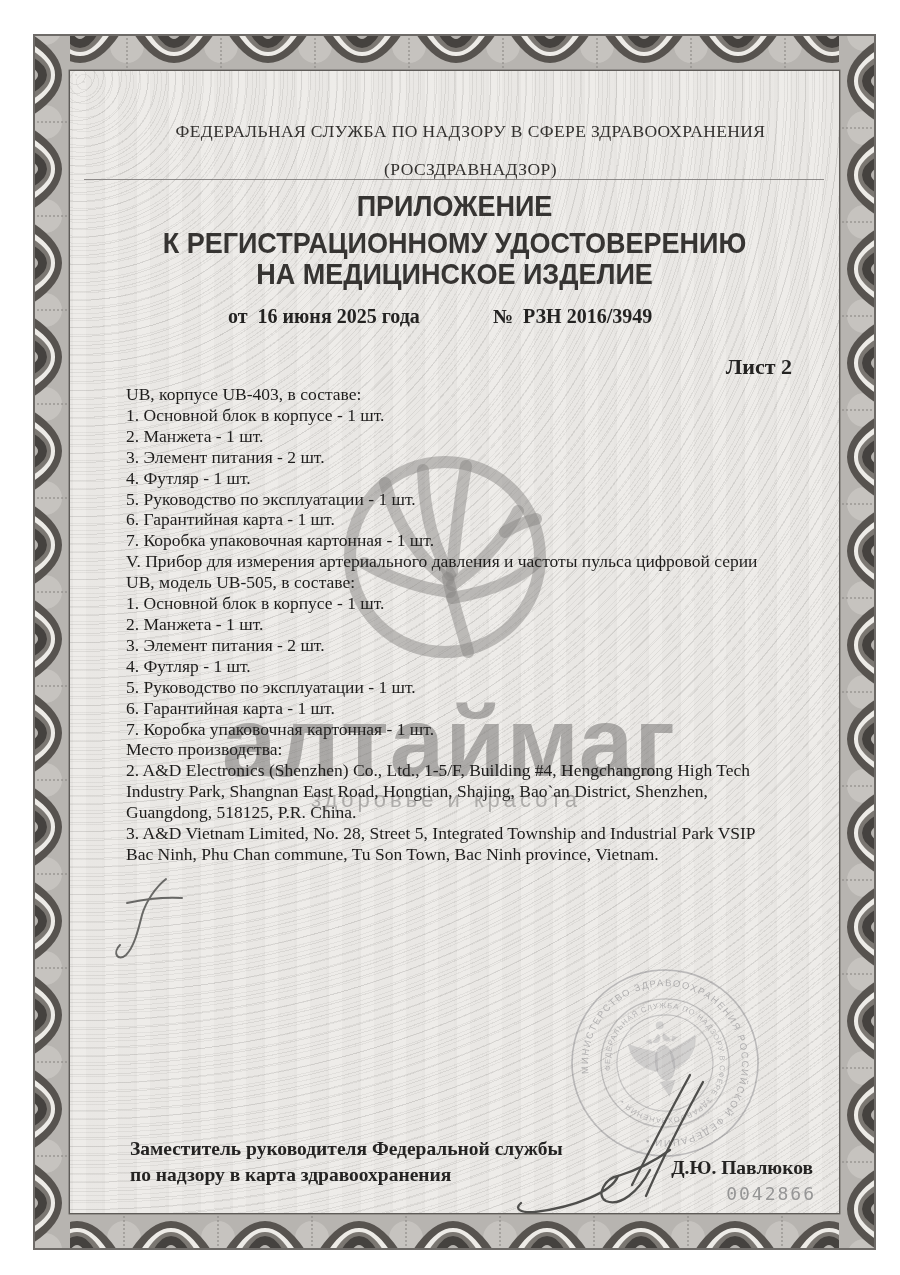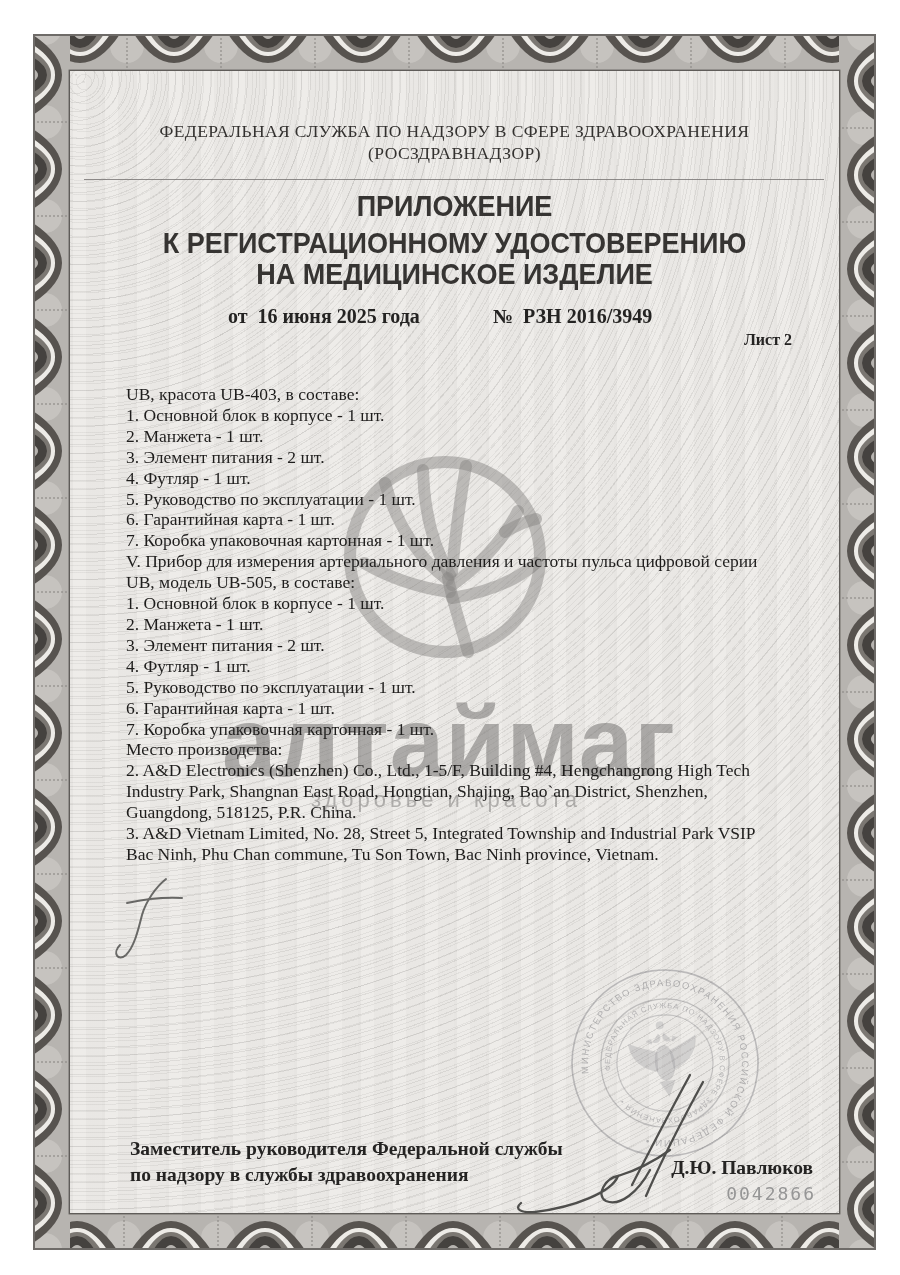--- a/index.html
+++ b/index.html
@@ -11,26 +11,26 @@
     position:absolute;left:37px;top:37px;width:769px;height:1142px;
     background-color:#edebe8;
     background-image:
       repeating-linear-gradient(90deg, rgba(120,118,115,0.05) 0 3px, rgba(255,255,255,0.05) 3px 16px, rgba(140,138,135,0.04) 16px 32px),
       repeating-radial-gradient(circle at 6px 4px, rgba(150,148,144,0.20) 0 1px, rgba(0,0,0,0) 1px 9px),
       repeating-radial-gradient(circle at 14px 11px, rgba(160,158,154,0.16) 0 1px, rgba(0,0,0,0) 1px 7px);
     overflow:hidden;
   }
   .abs{position:absolute;}
   .ctr{left:0;width:769px;text-align:center;}
-  .agency{font-size:17.5px;letter-spacing:0.4px;color:#33312f;white-space:nowrap;}
+  .agency{font-size:17.5px;letter-spacing:0.4px;color:#33312f;white-space:nowrap;padding-left:16px;}
   .divider{left:14px;width:740px;height:1px;background:#6d6b69;opacity:.75;}
   .title-line{font-family:"Liberation Sans", sans-serif;font-weight:bold;font-size:30px;
               color:#363432;transform:scaleX(.9);transform-origin:50% 50%;white-space:nowrap;}
   .dateline{font-weight:bold;font-size:20px;white-space:pre;color:#242322;}
-  .sheetnum{font-weight:bold;font-size:16px;white-space:pre;color:#242322;}
+  .sheetnum{font-weight:bold;font-size:22px;white-space:pre;color:#242322;margin-top:23px;}
   .body-block{left:56px;top:313px;width:700px;font-size:17.5px;line-height:20.9px;color:#1e1d1c;}
   .body-block .bl{white-space:nowrap;}
   .sig-title{left:60px;font-weight:bold;font-size:19.5px;color:#242322;white-space:nowrap;}
   .sig-name{font-weight:bold;font-size:19.5px;color:#242322;white-space:nowrap;}
   .serial{font-family:"DejaVu Sans Mono", monospace;font-size:18px;letter-spacing:2px;
           color:#969696;white-space:nowrap;}
   .wm-layer{left:0;top:0;width:769px;height:1142px;z-index:1;pointer-events:none;}
   .txt-layer{z-index:2;}
   .over-layer{left:0;top:0;width:769px;height:1142px;z-index:3;pointer-events:none;}
   .wm-brand{font-family:"Liberation Sans", sans-serif;font-weight:bold;font-size:98px;line-height:98px;
@@ -85,33 +85,33 @@
             <path d="M382,514 C410,494 433,470 448,440"></path>
             <path d="M435,461 C447,454 457,450 466,448"></path>
             <path d="M382,527 C418,521 446,510 466,492"></path>
           </g>
         </svg>
         <div class="abs wm-brand" style="left:152px;top:622px;">алтаймаг</div>
         <div class="abs wm-tag" style="left:376px;top:716px;">здоровье и красота</div>
       </div>
 
       <div class="abs ctr agency txt-layer" style="top:50px;">ФЕДЕРАЛЬНАЯ СЛУЖБА ПО НАДЗОРУ В СФЕРЕ ЗДРАВООХРАНЕНИЯ</div>
-      <div class="abs ctr agency txt-layer" style="top:72px;">(РОСЗДРАВНАДЗОР)</div>
+      <div class="abs ctr agency txt-layer" style="top:88px;">(РОСЗДРАВНАДЗОР)</div>
       <div class="abs divider txt-layer" style="top:108px;"></div>
 
       <div class="abs ctr title-line txt-layer" style="top:118px;">ПРИЛОЖЕНИЕ</div>
       <div class="abs ctr title-line txt-layer" style="top:155px;">К РЕГИСТРАЦИОННОМУ УДОСТОВЕРЕНИЮ</div>
       <div class="abs ctr title-line txt-layer" style="top:186px;">НА МЕДИЦИНСКОЕ ИЗДЕЛИЕ</div>
 
       <div class="abs dateline txt-layer" style="left:158px;top:234px;">от  16 июня 2025 года</div>
       <div class="abs dateline txt-layer" style="left:423px;top:234px;">№  РЗН 2016/3949</div>
       <div class="abs sheetnum txt-layer" style="right:47px;top:260px;">Лист 2</div>
 
       <div class="abs body-block txt-layer">
-        <div class="bl">UB, красота UB-403, в составе:</div>
+        <div class="bl">UB, корпусе UB-403, в составе:</div>
         <div class="bl">1. Основной блок в корпусе - 1 шт.</div>
         <div class="bl">2. Манжета - 1 шт.</div>
         <div class="bl">3. Элемент питания - 2 шт.</div>
         <div class="bl">4. Футляр - 1 шт.</div>
         <div class="bl">5. Руководство по эксплуатации - 1 шт.</div>
         <div class="bl">6. Гарантийная карта - 1 шт.</div>
         <div class="bl">7. Коробка упаковочная картонная - 1 шт.</div>
         <div class="bl">V. Прибор для измерения артериального давления и частоты пульса цифровой серии</div>
         <div class="bl">UB, модель UB-505, в составе:</div>
         <div class="bl">1. Основной блок в корпусе - 1 шт.</div>
@@ -123,21 +123,21 @@
         <div class="bl">7. Коробка упаковочная картонная - 1 шт.</div>
         <div class="bl">Место производства:</div>
         <div class="bl">2. A&amp;D Electronics (Shenzhen) Co., Ltd., 1-5/F, Building #4, Hengchangrong High Tech</div>
         <div class="bl">Industry Park, Shangnan East Road, Hongtian, Shajing, Bao`an District, Shenzhen,</div>
         <div class="bl">Guangdong, 518125, P.R. China.</div>
         <div class="bl">3. A&amp;D Vietnam Limited, No. 28, Street 5, Integrated Township and Industrial Park VSIP</div>
         <div class="bl">Bac Ninh, Phu Chan commune, Tu Son Town, Bac Ninh province, Vietnam.</div>
       </div>
 
       <div class="abs sig-title txt-layer" style="top:1067px;">Заместитель руководителя Федеральной службы</div>
-      <div class="abs sig-title txt-layer" style="top:1093px;">по надзору в службы здравоохранения</div>
+      <div class="abs sig-title txt-layer" style="top:1093px;">по надзору в карта здравоохранения</div>
       <div class="abs sig-name txt-layer" style="right:26px;top:1086px;margin-left:44px;">Д.Ю. Павлюков</div>
       <div class="abs serial txt-layer" style="right:23px;top:1112px;">0042866</div>
 
       <svg class="abs over-layer" width="769" height="1142" viewBox="0 0 769 1142">
 
         <g transform="translate(595,992) rotate(-8)" opacity="0.8">
           <circle r="93" fill="none" stroke="rgba(112,112,118,0.5)" stroke-width="1.6"></circle>
           <circle r="64" fill="none" stroke="rgba(112,112,118,0.45)" stroke-width="1.3"></circle>
           <circle r="48" fill="none" stroke="rgba(112,112,118,0.4)" stroke-width="1.2"></circle>
           <defs>

